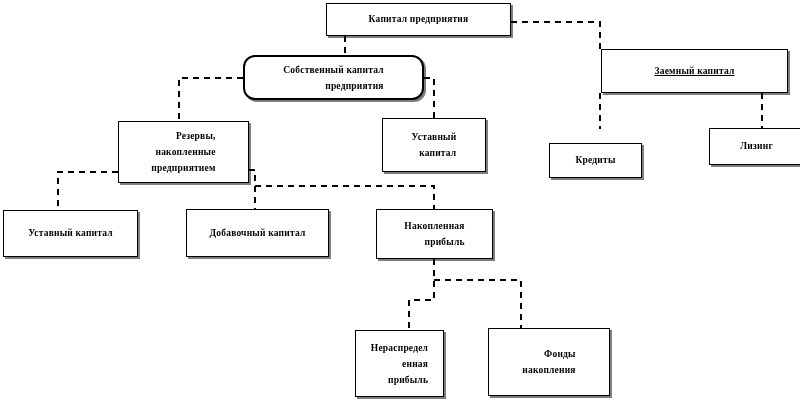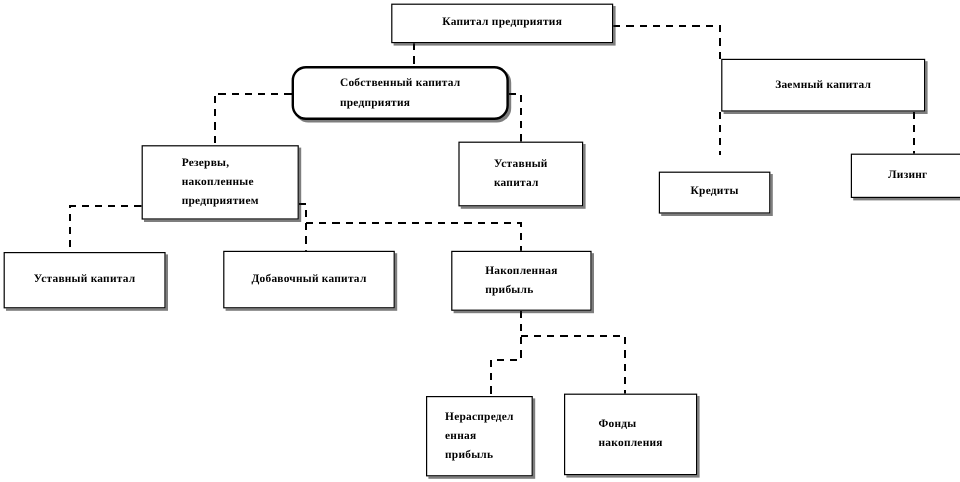--- a/index.html
+++ b/index.html
@@ -27,21 +27,21 @@
   }
   .node {
     position: absolute;
     box-sizing: border-box;
     background: #ffffff;
     border: 1px solid #000000;
     box-shadow: 2px 2px 0 0 rgba(20,20,20,0.55);
     display: flex;
     align-items: center;
     justify-content: center;
-    text-align: left;
+    text-align: right;
     z-index: 2;
   }
   .node.emphasis {
     border-width: 2px;
     border-radius: 12px;
   }
   .node-label {
     font-weight: bold;
     font-size: 9.5px;
     line-height: 15px;
@@ -74,21 +74,21 @@
     </svg>
 
   <div id="node-layer">
       <div class="node" style="left: 326px; top: 3px; width: 185px; height: 33px;">
         <div class="node-label">Капитал  предприятия</div>
       </div>
       <div class="node emphasis multiline" style="left: 243px; top: 55px; width: 181px; height: 45px;">
         <div class="node-label">Собственный капитал
 предприятия</div>
       </div>
-      <div class="node" style="left: 601px; top: 49px; width: 170px; height: 44px;">
+      <div class="node" style="left: 601px; top: 49px; width: 187px; height: 44px; text-decoration: underline;">
         <div class="node-label">Заемный капитал</div>
       </div>
       <div class="node multiline" style="left: 118px; top: 121px; width: 131px; height: 62px;">
         <div class="node-label">Резервы,
 накопленные
 предприятием</div>
       </div>
       <div class="node multiline" style="left: 382px; top: 118px; width: 104px; height: 54px;">
         <div class="node-label">Уставный
 капитал</div>
@@ -107,19 +107,19 @@
       </div>
       <div class="node multiline" style="left: 376px; top: 209px; width: 117px; height: 50px;">
         <div class="node-label">Накопленная
 прибыль</div>
       </div>
       <div class="node multiline" style="left: 355px; top: 330px; width: 89px; height: 67px;">
         <div class="node-label">Нераспредел
 енная
 прибыль</div>
       </div>
-      <div class="node multiline" style="left: 470px; top: 328px; width: 111px; height: 68px;">
+      <div class="node multiline" style="left: 488px; top: 328px; width: 122px; height: 68px;">
         <div class="node-label">Фонды
 накопления</div>
       </div>
     </div>
 
 </div>
 
 </body></html>

